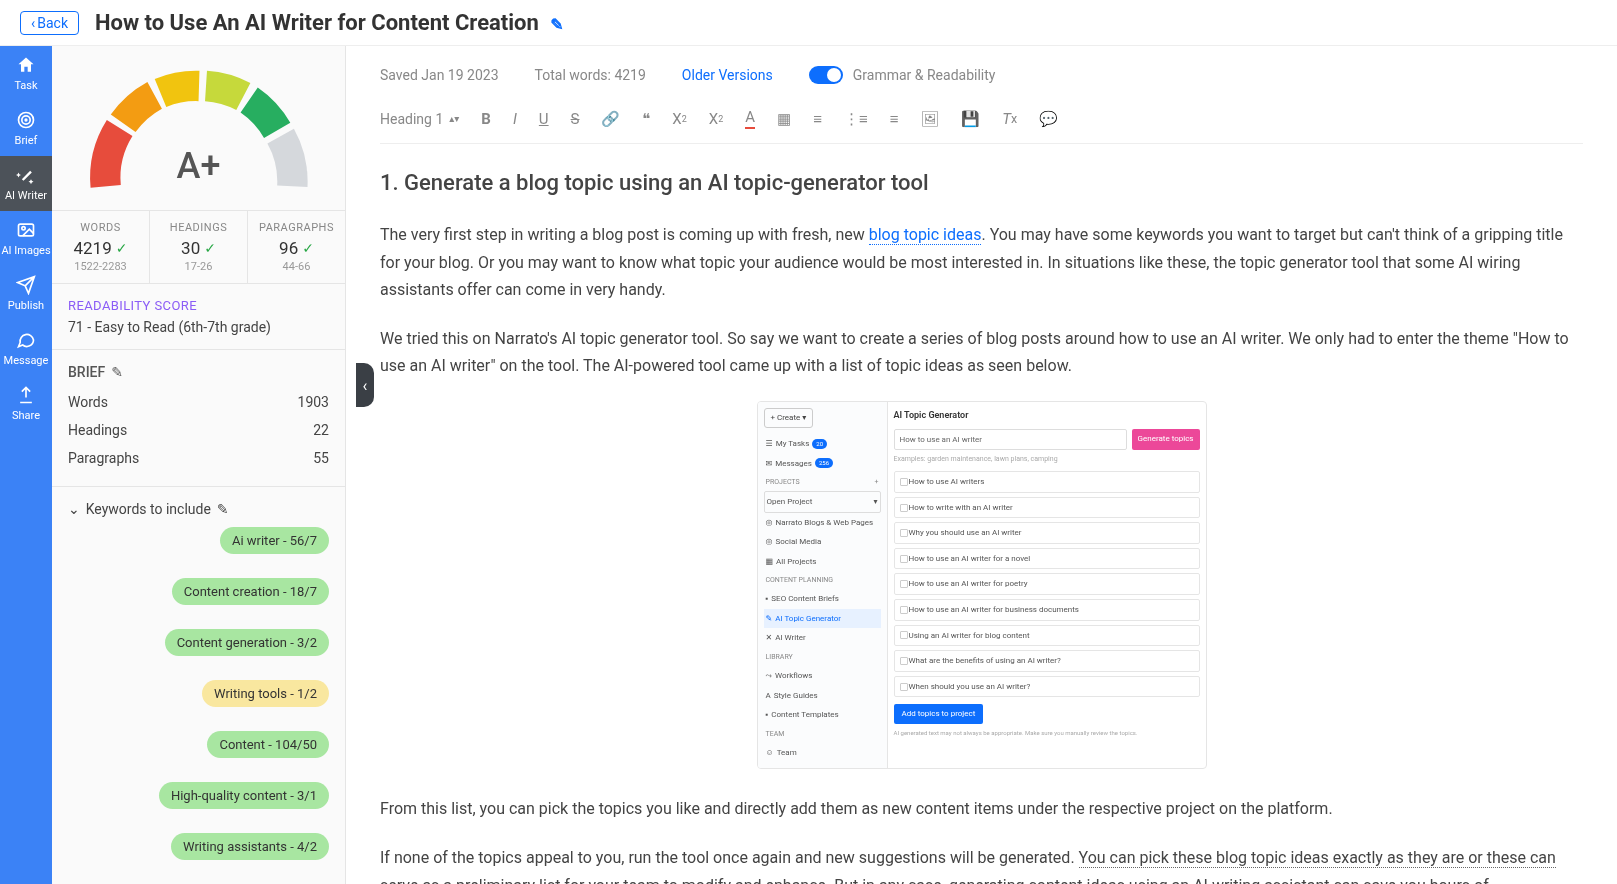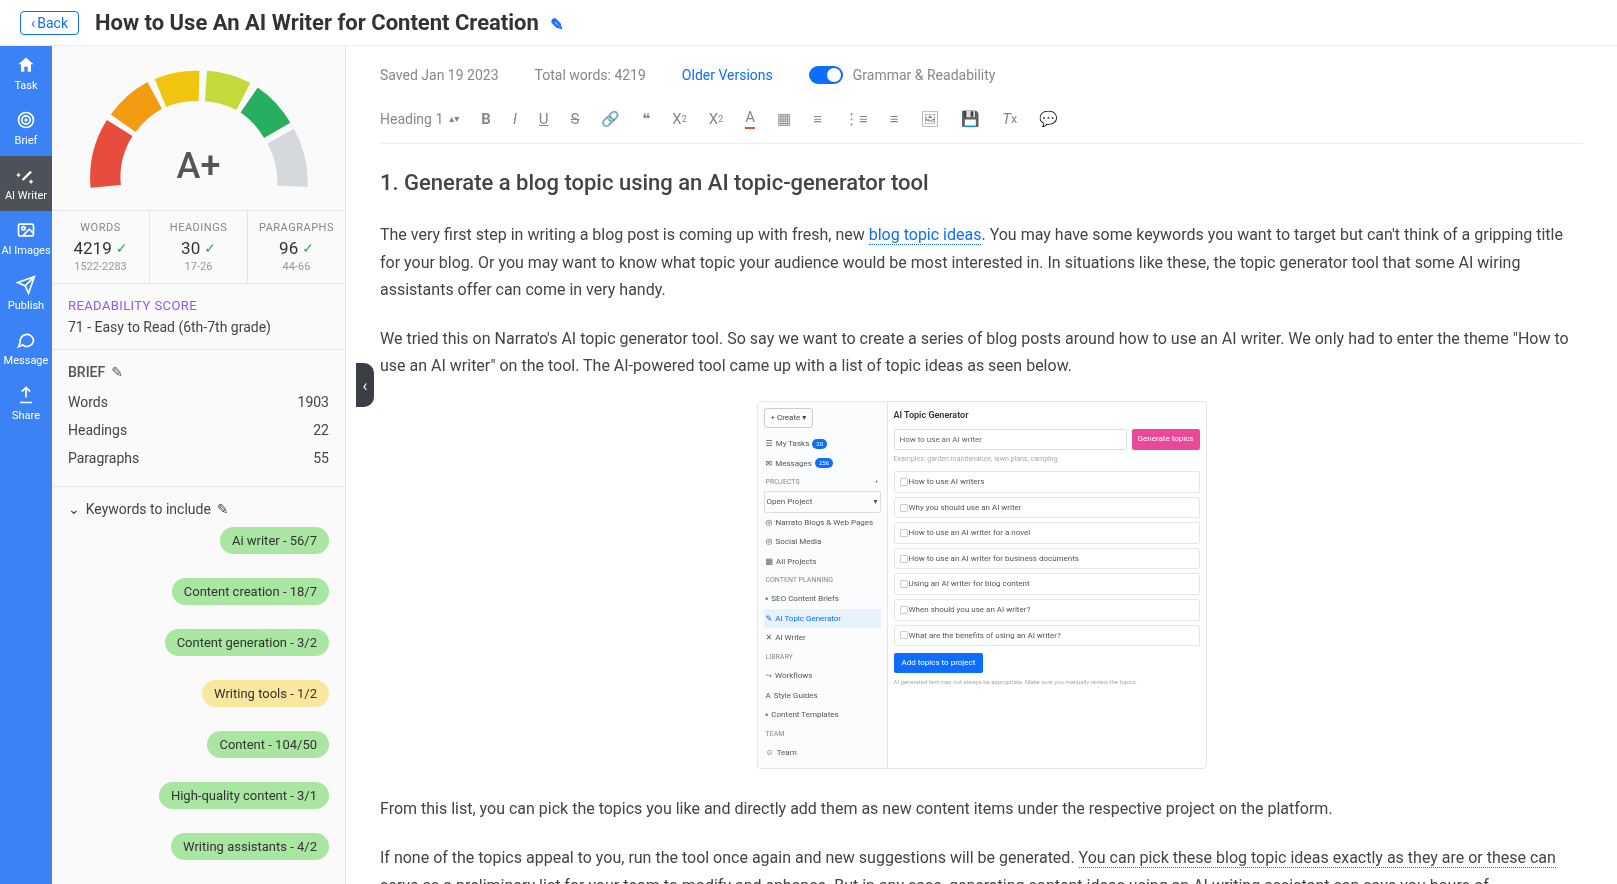--- a/index.html
+++ b/index.html
@@ -348,41 +348,49 @@
               <div class="se-gen-btn">Generate topics</div>
             </div>
             <div class="se-hint">Examples: garden maintenance, lawn plans, camping</div>
             <div id="embed-topics">
                 <div class="se-topic">
                   <span class="se-cb"></span>
                   <span>How to use AI writers</span>
                 </div>
                 <div class="se-topic">
                   <span class="se-cb"></span>
+                  <span>How to write with an AI writer</span>
+                </div>
+                <div class="se-topic">
+                  <span class="se-cb"></span>
                   <span>Why you should use an AI writer</span>
                 </div>
                 <div class="se-topic">
                   <span class="se-cb"></span>
                   <span>How to use an AI writer for a novel</span>
                 </div>
                 <div class="se-topic">
                   <span class="se-cb"></span>
+                  <span>How to use an AI writer for poetry</span>
+                </div>
+                <div class="se-topic">
+                  <span class="se-cb"></span>
                   <span>How to use an AI writer for business documents</span>
                 </div>
                 <div class="se-topic">
                   <span class="se-cb"></span>
                   <span>Using an AI writer for blog content</span>
                 </div>
                 <div class="se-topic">
                   <span class="se-cb"></span>
+                  <span>What are the benefits of using an AI writer?</span>
+                </div>
+                <div class="se-topic">
+                  <span class="se-cb"></span>
                   <span>When should you use an AI writer?</span>
-                </div>
-                <div class="se-topic">
-                  <span class="se-cb"></span>
-                  <span>What are the benefits of using an AI writer?</span>
                 </div>
               </div>
             <div class="se-add-btn">Add topics to project</div>
             <div class="se-foot">AI generated text may not always be appropriate. Make sure you manually review the topics.</div>
           </div>
         </div>
 
         <p>From this list, you can pick the topics you like and directly add them as new content items under the respective project on the platform.</p>
         <p>
           <span>If none of the topics appeal to you, run the tool once again and new suggestions will be generated. </span><span class="dotted">You can pick these blog topic ideas exactly as they are or these can serve as a preliminary list for your team to modify and enhance.</span><span> But in any case, generating content ideas using an AI writing assistant can save you hours of brainstorming.</span>

